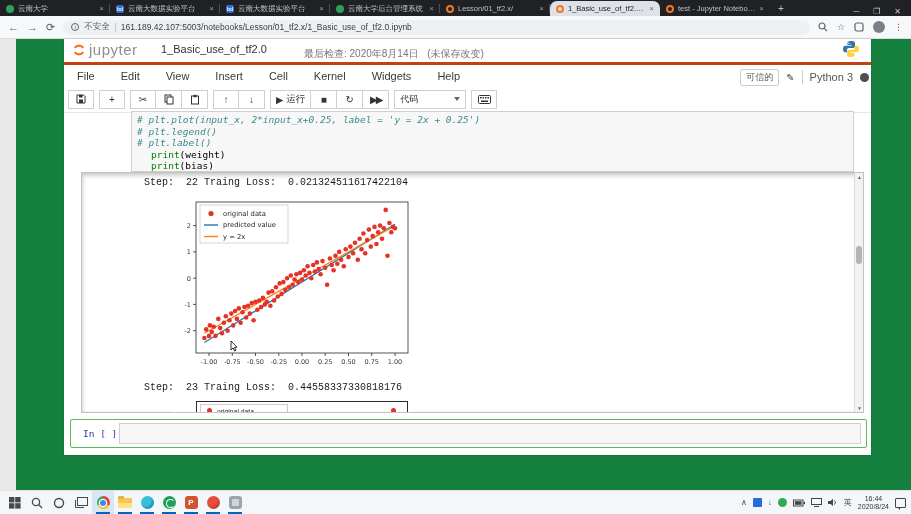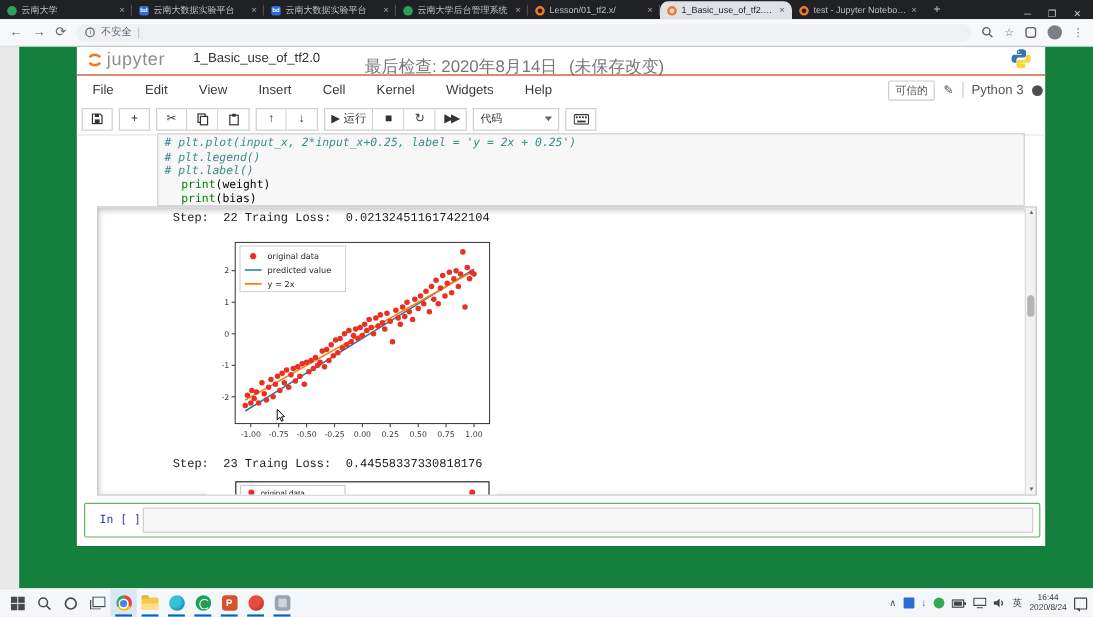--- a/index.html
+++ b/index.html
@@ -44,27 +44,27 @@
   .site { position:absolute; left:48px; top:0; width:807px; height:416px; background:#fff;
     box-shadow:0 0 2px rgba(0,0,0,.18); }
   .pagescroll { position:absolute; right:0; top:0; width:8px; height:416px; background:#f1f1f1; }
   .pagescroll .thumb { position:absolute; left:1px; top:2px; width:6px; height:16px; background:#4f5b52; }
 
   
   .jhead { position:absolute; left:0; top:0; width:807px; height:23px; }
   .jlogo { position:absolute; left:8px; top:2px; display:flex; align-items:center; gap:3px; }
   .jlogo span { font-size:15px; color:#8e8e8e; letter-spacing:.5px; }
   .jtitle { position:absolute; left:97px; top:4px; font-size:11px; color:#333; }
-  .jcheck { position:absolute; left:240px; top:8px; font-size:14px; color:#777; }
+  .jcheck { position:absolute; left:240px; top:8px; font-size:10px; color:#777; }
   .jcheck i { font-style:normal; margin-left:6px; }
   .pylogo { position:absolute; left:778px; top:1px; }
 
   
   .menubar { position:absolute; left:0; top:23px; width:807px; height:24px;
-    border-top:1px solid #c2410c; display:flex; align-items:center; font-size:11px; color:#3a3a3a; }
+    border-top:3px solid #c2410c; display:flex; align-items:center; font-size:11px; color:#3a3a3a; }
   .menubar .mi { padding:0 13px; }
   .mright { position:absolute; right:2px; top:0; height:24px; display:flex; align-items:center; gap:7px; }
   .trustbtn { border:1px solid #ccc; border-radius:2px; font-size:9px; color:#555; padding:1px 5px;
     background:#fff; }
   .pencil { color:#444; font-size:10px; }
   .kdiv { width:1px; height:14px; background:#ccc; }
   .kname { font-size:11px; color:#555; }
   .kdot { width:9px; height:9px; border-radius:50%; background:#4d4d4d; }
 
   
@@ -212,20 +212,21 @@
   </div>
 
   <div class="btoolbar">
     <span class="navbtn">←</span>
     <span class="navbtn">→</span>
     <span class="navbtn">⟳</span>
     <div class="omnibox">
       <span class="binfo">i</span>
       <span class="sec">不安全</span>
       <span class="div"></span>
+      <span>161.189.42.107:5003/notebooks/Lesson/01_tf2.x/1_Basic_use_of_tf2.0.ipynb</span>
     </div>
     <div class="bicons">
       <svg width="10" height="10" viewBox="0 0 10 10">
           <circle cx="4" cy="4" r="3" fill="none" stroke="#5f6368" stroke-width="1.2"></circle>
           <line x1="6.3" y1="6.3" x2="9" y2="9" stroke="#5f6368" stroke-width="1.2"></line>
         </svg>
       <span>☆</span>
       <svg width="10" height="10" viewBox="0 0 10 10">
           <rect x="1" y="1" width="8" height="8" rx="2" fill="none" stroke="#5f6368" stroke-width="1.2"></rect>
         </svg>

